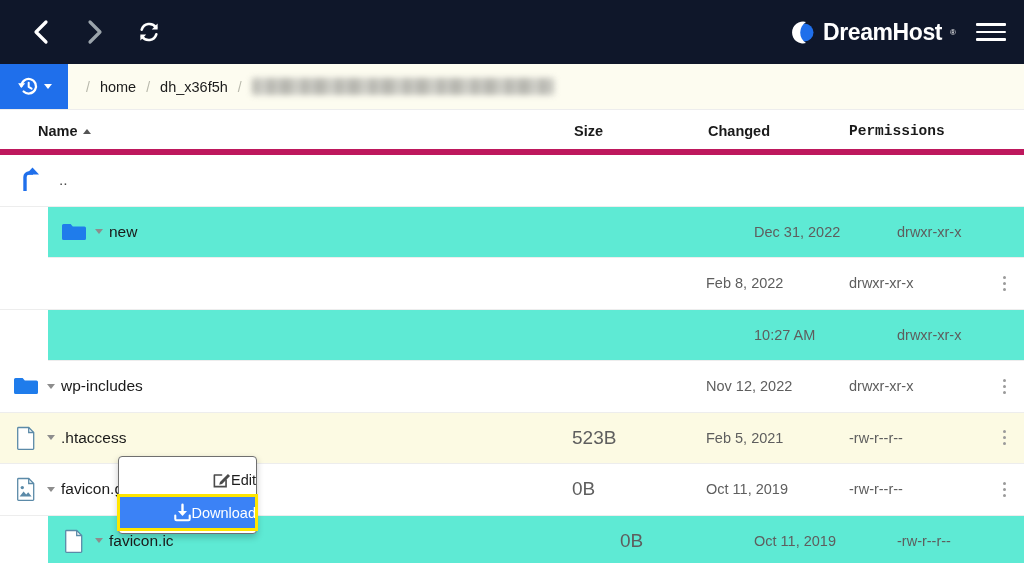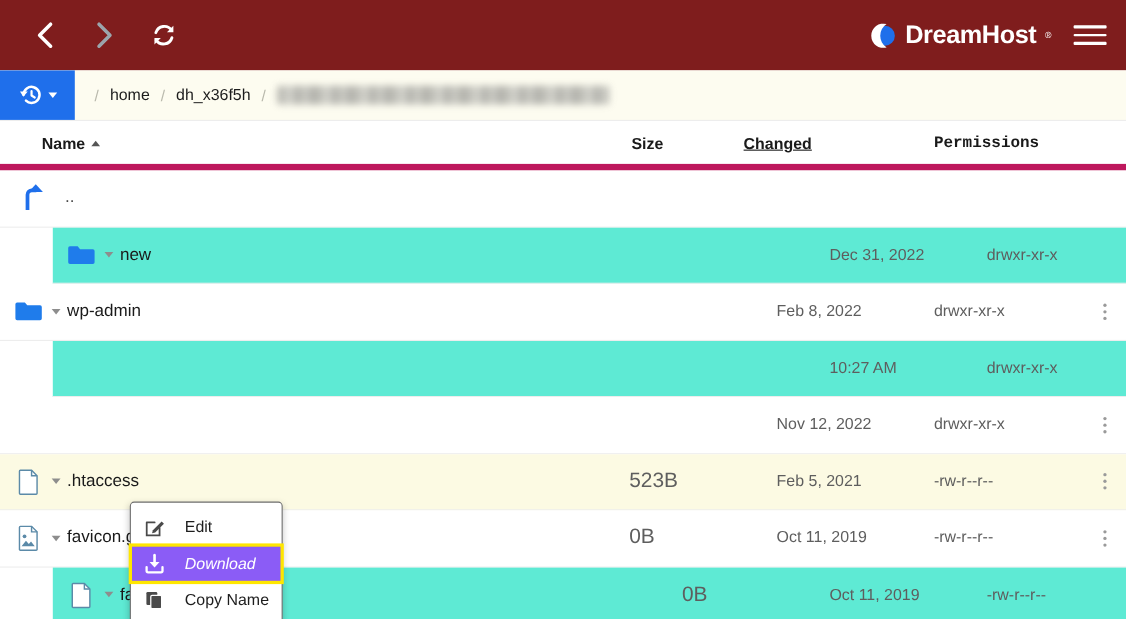--- a/index.html
+++ b/index.html
@@ -8,21 +8,21 @@
     font-family: "Liberation Sans", sans-serif;
     background: #ffffff;
     overflow: hidden;
   }
   #app { position: relative; width: 1024px; height: 563px; }
 
   
   .topbar {
     position: absolute; top: 0; left: 0;
     width: 1024px; height: 64px;
-    background: #7f1d1d;
+    background: #0f172a;
     display: flex; align-items: center;
   }
   .nav-icons { display: flex; align-items: center; gap: 0px; padding-left: 14px; }
   .nav-btn {
     width: 54px; height: 46px;
     display: flex; align-items: center; justify-content: center;
     cursor: pointer;
   }
   .chev { display: block; }
   .brand {
@@ -139,30 +139,30 @@
     position: absolute; left: 118px; top: 456px;
     width: 139px;
     background: #ffffff;
     border: 1px solid #6f6f6f;
     border-radius: 4px;
     box-shadow: 0 3px 7px rgba(0,0,0,.22);
     padding: 6px 0 4px 0;
     z-index: 40;
   }
   .mi {
-    height: 33px; display: flex; align-items: center; gap: 18px;
+    height: 33px; display: flex; align-items: center; gap: 0;
     padding-left: 12px; cursor: pointer;
-    font-size: 14.5px; color: #1d1d1d;
+    font-size: 14.5px; color: #1d1d1d; justify-content: flex-end;
   }
   .mi .mico { width: 19px; height: 19px; flex: none; display: block; }
   .mi.active {
-    background: #8b5cf6; color: #ffffff;
+    background: #3b82f6; color: #ffffff;
     outline: 3.5px solid #ffe600;
     outline-offset: -1px;
-    position: relative; z-index: 2; font-style: italic;
+    position: relative; z-index: 2;
   }
 </style>
 </head>
 <body>
 
 <div id="app">
 
   <div class="topbar">
     <div class="nav-icons">
       <div class="nav-btn">
@@ -220,21 +220,21 @@
       <span class="crumb-sep">/</span>
       <span class="crumb-blur"></span>
     </div>
   </div>
 
   <div class="thead">
     <div class="th" style="left:38px;">
       <span>Name</span><span class="sort-caret"></span>
     </div>
     <div class="th" style="left:574px;">Size</div>
-    <div class="th" style="left:676px;text-decoration:underline;">Changed</div>
+    <div class="th" style="left:708px;">Changed</div>
     <div class="th" style="left:849px;font-family:Liberation Mono, monospace;">Permissions</div>
   </div>
 
   <div class="rows">
 
     <div class="row updir">
       <div class="cell-name">
         <svg class="ico" viewBox="0 0 28 28">
           <path d="M13 25v-14a4 4 0 0 1 4-4h4" fill="none" stroke="#1f6feb" stroke-width="3.4" stroke-linecap="butt"></path>
           <polygon points="20.5,1.5 27,8.5 14,8.5" fill="#1f6feb"></polygon>
@@ -255,27 +255,20 @@
       <div class="cell-chg">Dec 31, 2022</div>
       <div class="cell-perm">drwxr-xr-x</div>
       <div class="kebab">
           <i></i>
           <i></i>
           <i></i>
         </div>
     </div>
 
     <div class="row plain">
-      <div class="cell-name">
-        <svg class="ico" viewBox="0 0 28 28">
-          <path d="M2 7.5a1.6 1.6 0 0 1 1.6-1.6h7l2.2 2.6h11.6A1.6 1.6 0 0 1 26 10.1v10.4a1.6 1.6 0 0 1-1.6 1.6H3.6A1.6 1.6 0 0 1 2 20.5Z" fill="#1f7ceb"></path>
-        </svg>
-        <span class="name-caret"></span>
-        <span class="fname">wp-admin</span>
-      </div>
       <div class="cell-size"></div>
       <div class="cell-chg">Feb 8, 2022</div>
       <div class="cell-perm">drwxr-xr-x</div>
       <div class="kebab">
           <i></i>
           <i></i>
           <i></i>
         </div>
     </div>
 
@@ -284,20 +277,27 @@
       <div class="cell-chg">10:27 AM</div>
       <div class="cell-perm">drwxr-xr-x</div>
       <div class="kebab">
           <i></i>
           <i></i>
           <i></i>
         </div>
     </div>
 
     <div class="row plain">
+      <div class="cell-name">
+        <svg class="ico" viewBox="0 0 28 28">
+          <path d="M2 7.5a1.6 1.6 0 0 1 1.6-1.6h7l2.2 2.6h11.6A1.6 1.6 0 0 1 26 10.1v10.4a1.6 1.6 0 0 1-1.6 1.6H3.6A1.6 1.6 0 0 1 2 20.5Z" fill="#1f7ceb"></path>
+        </svg>
+        <span class="name-caret"></span>
+        <span class="fname">wp-includes</span>
+      </div>
       <div class="cell-size"></div>
       <div class="cell-chg">Nov 12, 2022</div>
       <div class="cell-perm">drwxr-xr-x</div>
       <div class="kebab">
           <i></i>
           <i></i>
           <i></i>
         </div>
     </div>
 
@@ -372,23 +372,16 @@
 
     <div class="mi active">
       <svg class="mico" viewBox="0 0 20 20">
         <path d="M10 1.8v8.4" fill="none" stroke="#ffffff" stroke-width="2.5" stroke-linecap="round"></path>
         <polygon points="5.2,8.4 14.8,8.4 10,13.6" fill="#ffffff"></polygon>
         <path d="M2.4 13.2v3.6a1.4 1.4 0 0 0 1.4 1.4h12.4a1.4 1.4 0 0 0 1.4-1.4v-3.6" fill="none" stroke="#ffffff" stroke-width="2.2" stroke-linecap="round"></path>
       </svg>
       <span>Download</span>
     </div>
 
-    <div class="mi">
-      <svg class="mico" viewBox="0 0 20 20">
-        <rect x="2.2" y="2.2" width="10.4" height="12.6" rx="1.2" fill="#4a4a4a"></rect>
-        <rect x="6.4" y="5.6" width="10.4" height="12.6" rx="1.2" fill="#4a4a4a" stroke="#ffffff" stroke-width="1.2"></rect>
-      </svg>
-      <span>Copy Name</span>
-    </div>
 
   </div>
 
 </div>
 
 </body></html>

